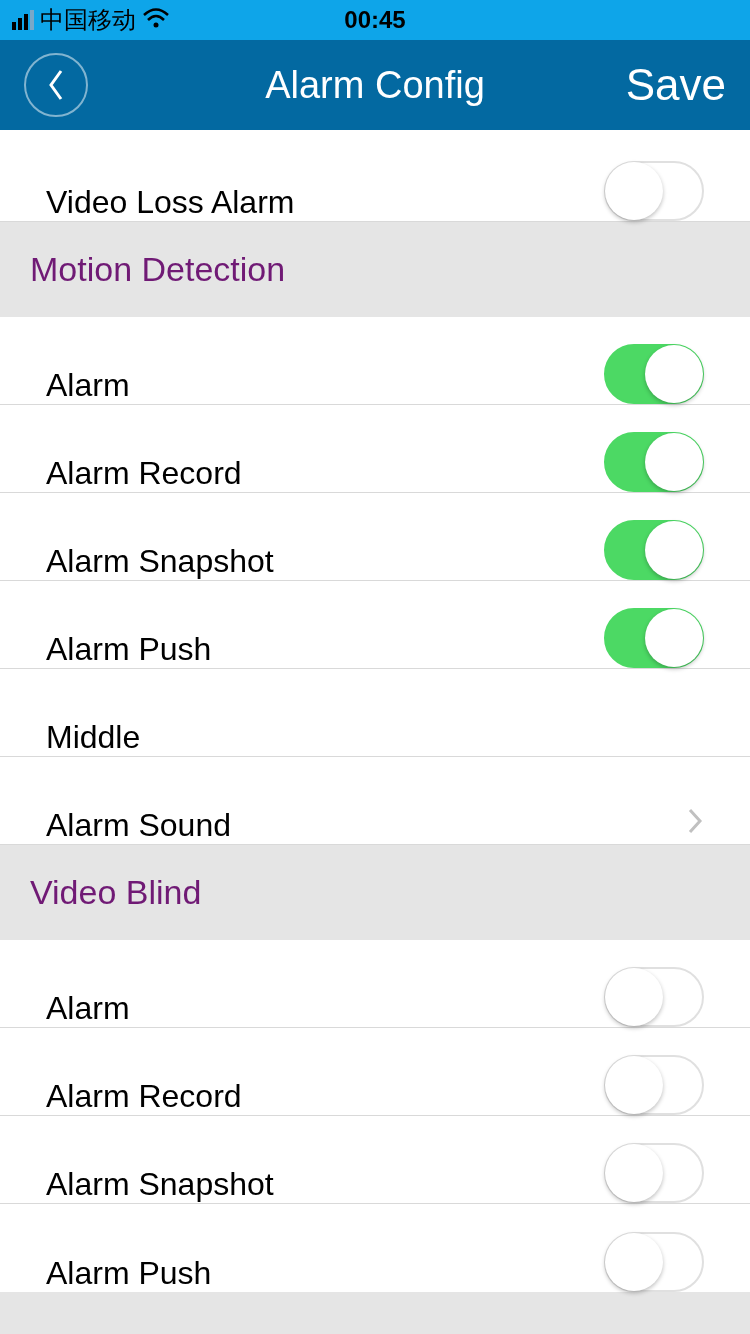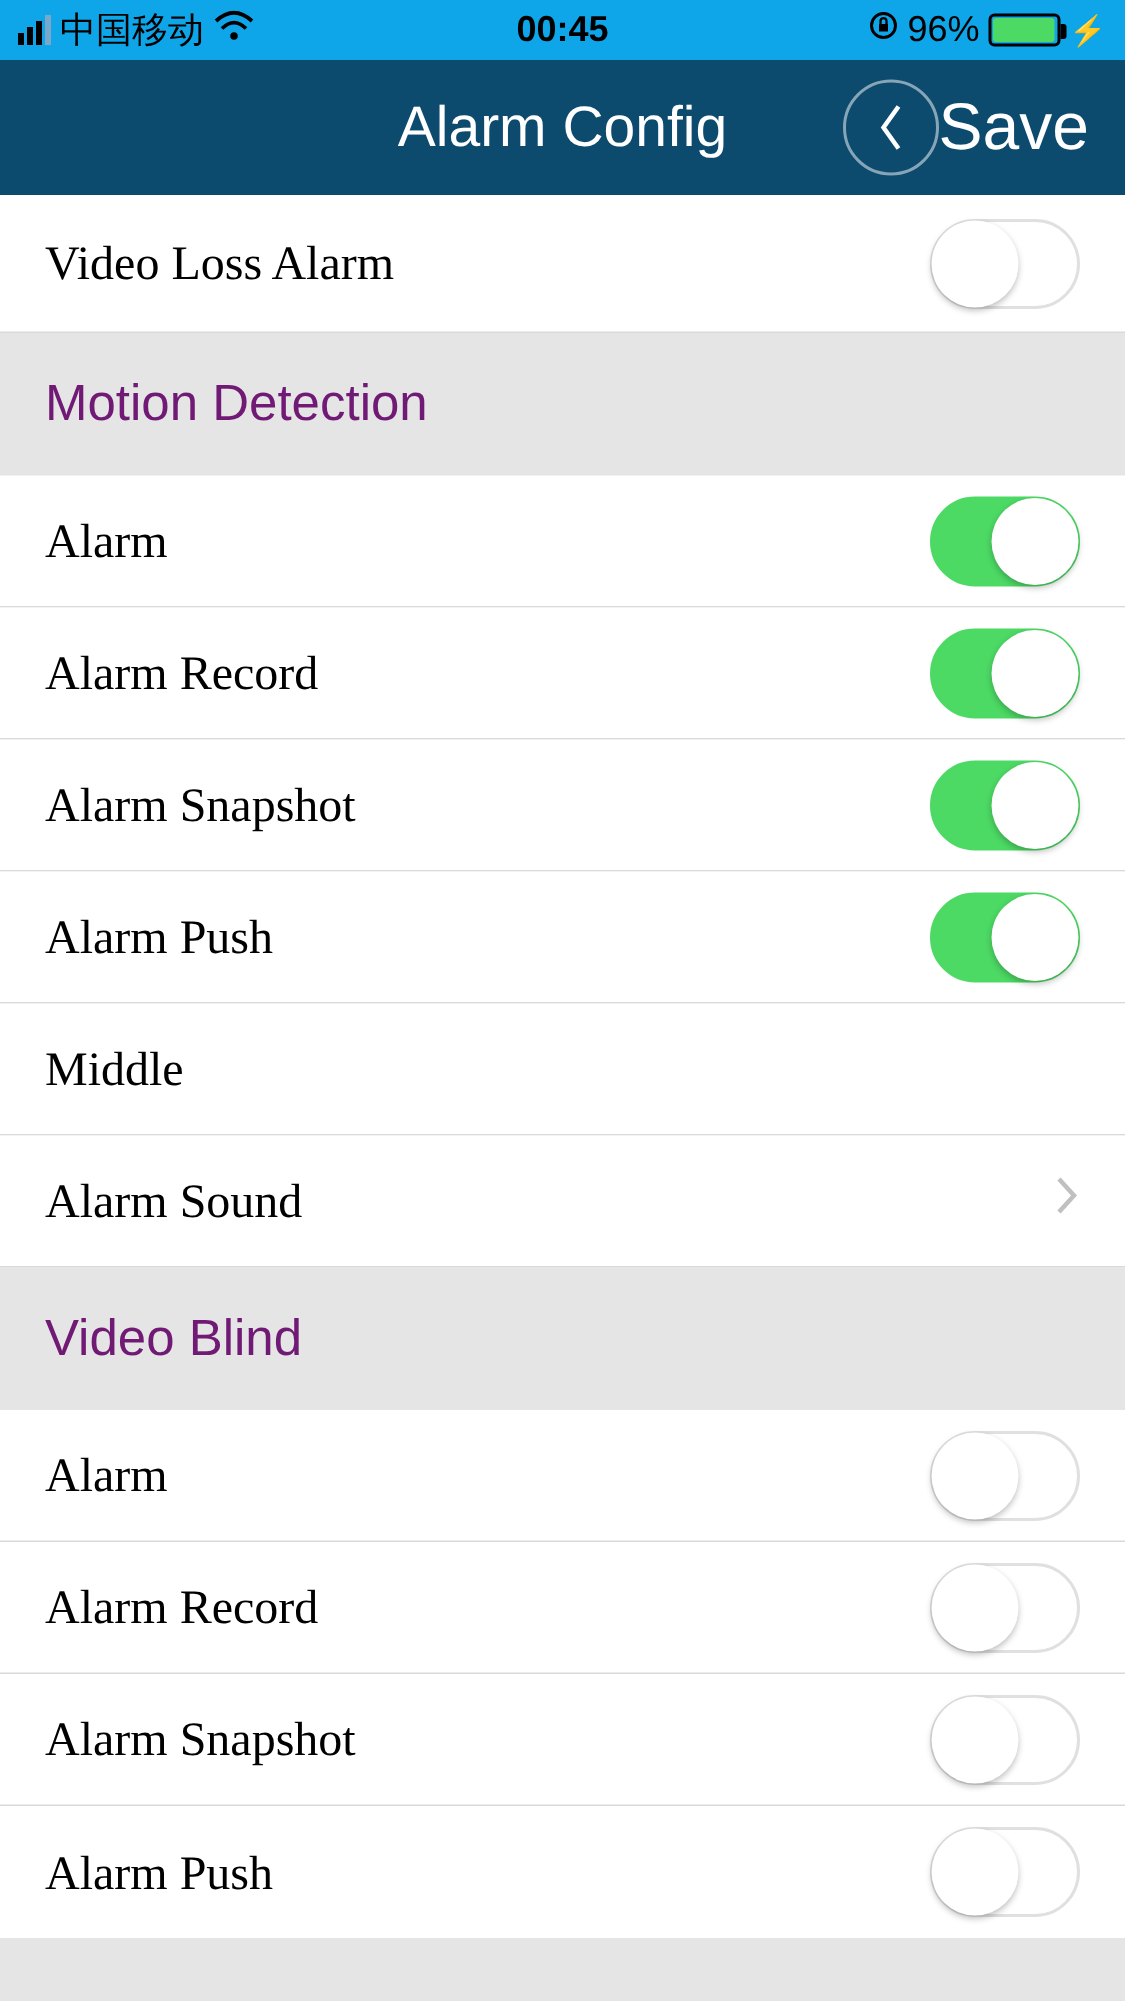--- a/index.html
+++ b/index.html
@@ -30,24 +30,24 @@
   .wifi-icon svg { width: 28px; height: 20px; }
 
   .battery {
     width: 48px; height: 22px; border: 2px solid #000; border-radius: 4px; position: relative; display:inline-block;
   }
   .battery::after { content:""; position:absolute; right:-6px; top:5px; width:4px; height:10px; background:#000; border-radius:0 2px 2px 0;}
   .battery .fill { position:absolute; left:1px; top:1px; bottom:1px; width: 94%; background:#4cd964; border-radius:2px;}
 
   .nav-bar {
     height: 90px;
-    background: #0c4a6e;
+    background: #0369a1;
     display: flex;
     align-items: center;
-    justify-content: flex-end;
+    justify-content: space-between;
     padding: 0 24px;
     color: #fff;
   }
   .back-btn {
     width: 64px; height: 64px;
     border: 2px solid rgba(255,255,255,0.5);
     border-radius: 50%;
     display:flex; align-items:center; justify-content:center;
   }
   .back-btn svg { width: 22px; height: 36px; stroke:#fff; stroke-width:3; fill:none; }
@@ -58,28 +58,27 @@
   .section-header {
     background:#e5e5e5;
     padding: 28px 30px;
     font-size: 34px;
     color:#701a75;
     font-weight:400;
   }
   .row {
     background:#fff;
     display:flex;
-    align-items:center;
+    align-items:flex-end;
     justify-content:space-between;
-    padding: 0 30px;
+    padding: 0 46px;
     height: 88px;
     border-bottom: 1px solid #d9d9d9;
     font-size: 32px;
     color:#000;
-    font-family:Liberation Serif, serif;
   }
   .row.first { border-top: none; }
   .row .label { }
   .row .value { color:#000; font-size:32px; }
   .row .chev svg { width: 18px; height: 30px; stroke:#c0c0c0; stroke-width:3; fill:none; }
 
   .toggle {
     width: 100px; height: 60px; border-radius: 60px; position:relative;
     transition: background .15s;
   }
@@ -108,34 +107,20 @@
     <span>中国移动</span>
     <span class="wifi-icon">
       <svg viewBox="0 0 28 20">
           <path d="M2 7 Q14 -4 26 7" stroke="#000" stroke-width="2.5" fill="none"></path>
           <path d="M6 12 Q14 4 22 12" stroke="#000" stroke-width="2.5" fill="none"></path>
           <circle cx="14" cy="17" r="2.5" fill="#000"></circle>
         </svg>
     </span>
   </div>
   <div class="status-center">00:45</div>
-  <div class="status-right">
-    <span class="lock-icon">
-      <svg viewBox="0 0 20 20">
-          <circle cx="10" cy="10" r="8" stroke="#000" stroke-width="2" fill="none"></circle>
-          <rect x="7" y="9" width="6" height="5" fill="#000"></rect>
-          <path d="M8 9 V7 a2 2 0 0 1 4 0 V9" stroke="#000" stroke-width="1.5" fill="none"></path>
-        </svg>
-    </span>
-    <span>96%</span>
-    <span class="battery">
-        <span class="fill"></span>
-      </span>
-    <span style="font-size:20px;">⚡</span>
-  </div>
 </div>
 
 <div class="nav-bar">
   <div class="back-btn">
     <svg viewBox="0 0 22 36">
         <polyline points="16,4 6,18 16,32"></polyline>
       </svg>
   </div>
   <div class="nav-title">Alarm Config</div>
   <div class="save-btn">Save</div>

